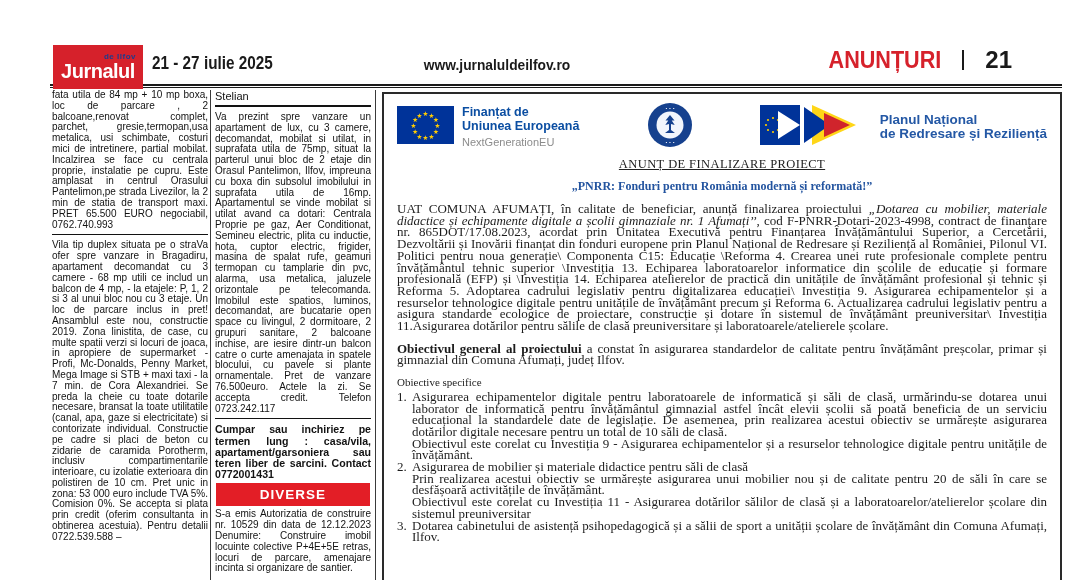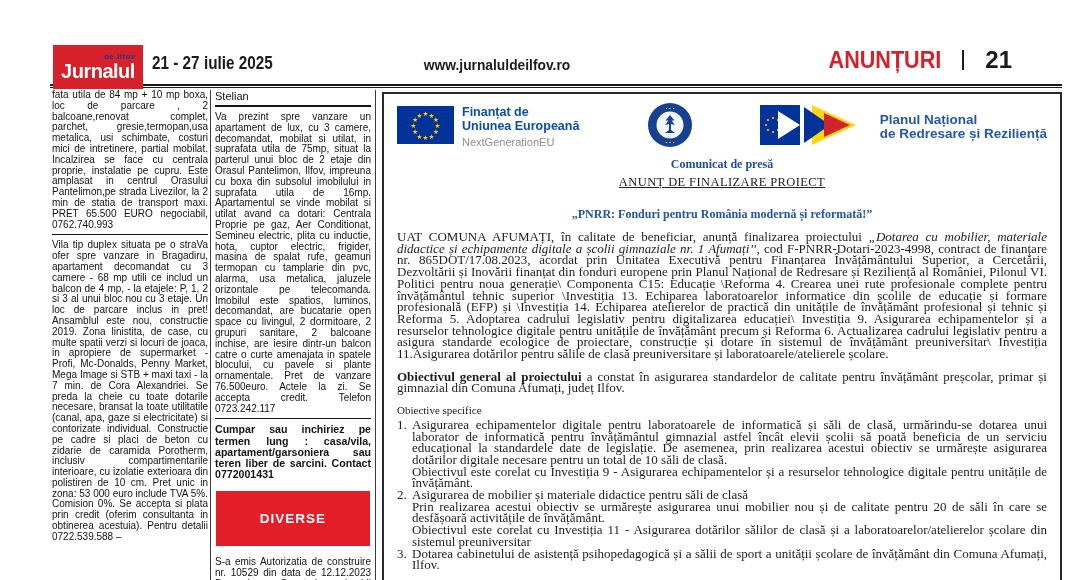--- a/index.html
+++ b/index.html
@@ -39,39 +39,39 @@
   .col2{left:215px;width:156px;}
   .vrule{position:absolute;top:90px;bottom:0;width:1px;background:#3a3a3a;}
   .vrule1{left:209.5px;}
   .vrule2{left:375px;}
   p.ad{font-size:10px;line-height:10.8px;text-align:justify;margin:0;color:#121212;}
   p.ad.bold{font-weight:bold;font-size:10.6px;line-height:11.2px;}
   .ad-divider{border:none;border-top:1.8px solid #121212;margin:4px 0 5px;}
   .agent-name{font-size:11px;color:#121212;padding-bottom:3px;border-bottom:2px solid #121212;margin-bottom:5px;}
   .banner{
     background:#e31e26;color:#ffffff;font-weight:bold;text-align:center;
-    font-size:13.5px;letter-spacing:1px;padding:20px 0;margin:11px 1px;
+    font-size:13.5px;letter-spacing:1px;padding:4px 0;margin:3px 1px;
   }
   
   .panel{
     position:absolute;left:382px;top:92px;width:680px;height:488px;
     border:2px solid #2a2a2a;border-bottom:none;box-sizing:border-box;
     padding:7px 13px 0 13px;overflow:hidden;background:#fff;
   }
   .logos-row{display:flex;align-items:center;margin:1px 0 5px;}
   .eu-block{display:flex;align-items:center;gap:8px;}
   .eu-text .l1,.eu-text .l2{font-weight:bold;color:#0b4ea2;font-size:12.5px;line-height:13.5px;}
   .eu-text .l3{color:#8c8c8c;font-size:11px;line-height:12px;margin-top:3px;}
   .spacer{flex:1;}
   .pnrr-block{display:flex;align-items:center;gap:20px;}
   .pnrr-text{font-weight:bold;color:#2458a5;font-size:13.5px;line-height:14.5px;}
   .serif{font-family:"Liberation Serif",serif;}
   .kicker{text-align:center;color:#1f4c9c;font-weight:bold;font-size:12px;margin:1px 0 3px;}
   .pr-title{text-align:center;font-size:12.5px;color:#222;text-decoration:underline;letter-spacing:.4px;margin:0 0 2px;}
-  .pr-subtitle{text-align:center;color:#23549f;font-weight:bold;font-size:12px;margin:17px 0 9px;font-family:Liberation Serif, serif;}
+  .pr-subtitle{text-align:center;color:#23549f;font-weight:bold;font-size:12px;margin:7px 0 9px;font-family:Liberation Serif, serif;}
   .body-text{font-size:13px;line-height:11.7px;text-align:justify;color:#1c1c1c;}
   .para{margin:0 0 11px;}
   .em-title{font-style:italic;}
   .obj-bold{font-weight:bold;}
   .spec-head{font-weight:normal;font-size:11px;margin:0 0 2px;}
   .li{display:flex;margin:0;}
   .li .num{width:15px;flex:0 0 15px;}
   .li .li-body{flex:1;}
   .li .li-body p{margin:0;}
 </style>
@@ -172,21 +172,20 @@
           <polygon points="64,10 90,22 64,34" fill="#d0242c"></polygon>
         </svg>
       </span>
       <div class="pnrr-text">
         <div>Planul Național</div>
         <div>de Redresare și Reziliență</div>
       </div>
     </div>
   </div>
 
-  <div class="kicker serif">Comunicat de presă</div>
   <div class="pr-title serif">ANUNȚ DE FINALIZARE PROIECT</div>
   <div class="pr-subtitle serif">„PNRR: Fonduri pentru România modernă și reformată!”</div>
 
   <p class="body-text serif para"><span>UAT COMUNA AFUMAȚI, în calitate de beneficiar, anunță finalizarea proiectului </span><span class="em-title">„Dotarea cu mobilier, materiale didactice și echipamente digitale a școlii gimnaziale nr. 1 Afumați’’</span><span>, cod F-PNRR-Dotari-2023-4998, contract de finanțare nr. 865DOT/17.08.2023, acordat prin Unitatea Executivă pentru Finanțarea Învățământului Superior, a Cercetării, Dezvoltării și Inovării finanțat din fonduri europene prin Planul Național de Redresare și Reziliență al României, Pilonul VI. Politici pentru noua generație\ Componenta C15: Educație \Reforma 4. Crearea unei rute profesionale complete pentru învățământul tehnic superior \Investiția 13. Echiparea laboratoarelor informatice din școlile de educație și formare profesională (EFP) și \Investiția 14. Echiparea atelierelor de practică din unitățile de învățământ profesional și tehnic și Reforma 5. Adoptarea cadrului legislativ pentru digitalizarea educației\ Investiția 9. Asigurarea echipamentelor și a resurselor tehnologice digitale pentru unitățile de învățământ precum și Reforma 6. Actualizarea cadrului legislativ pentru a asigura standarde ecologice de proiectare, construcție și dotare în sistemul de învățământ preuniversitar\ Investiția 11.Asigurarea dotărilor pentru sălile de clasă preuniversitare și laboratoarele/atelierele școlare.</span></p>
 
   <p class="body-text serif para"><span class="obj-bold">Obiectivul general al proiectului</span><span> a constat în asigurarea standardelor de calitate pentru învățământ preșcolar, primar și gimnazial din Comuna Afumați, județ Ilfov.</span></p>
 
   <div class="body-text serif spec-head">Obiective specifice</div>
 
   <div class="body-text serif li">

